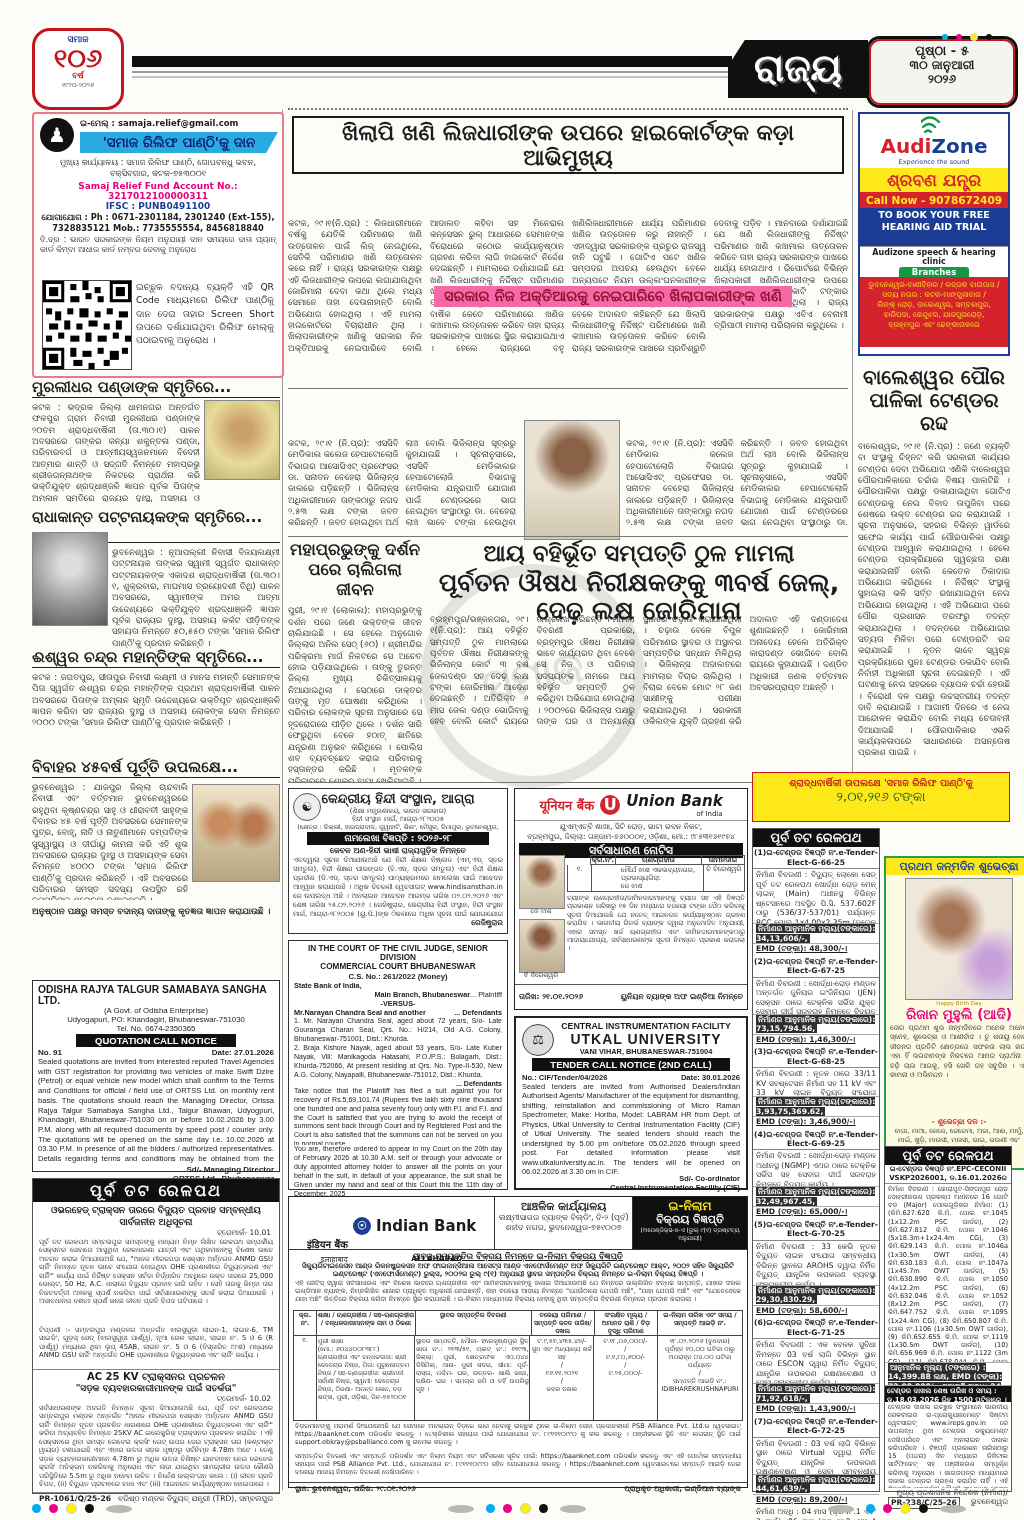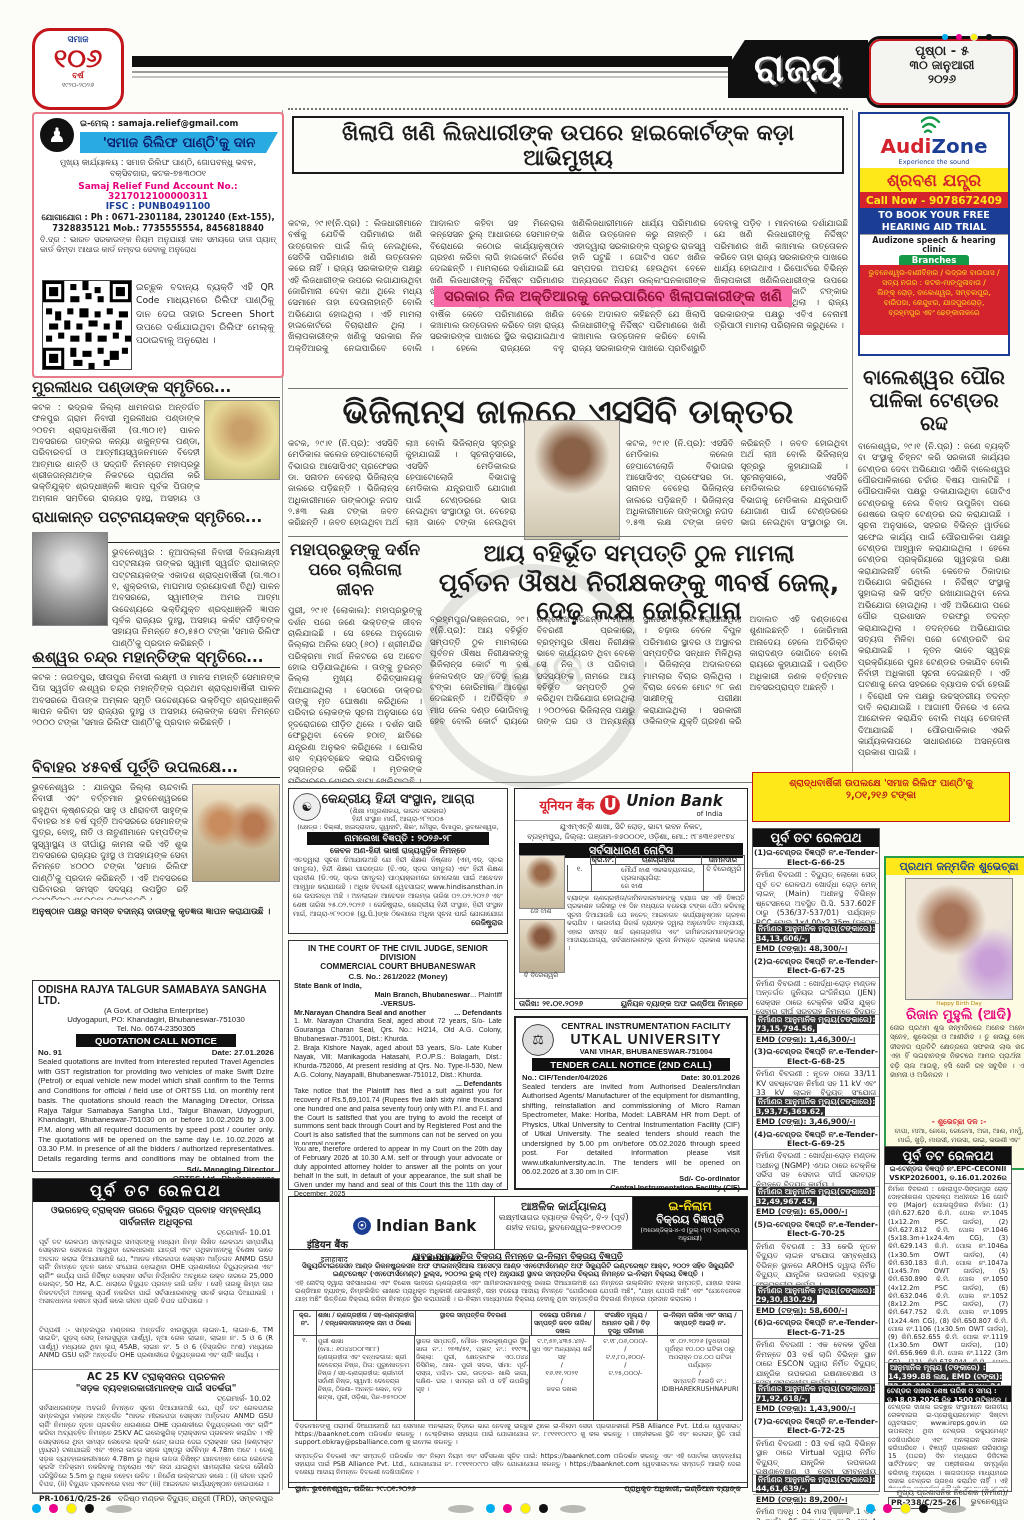--- a/index.html
+++ b/index.html
@@ -177,21 +177,20 @@
     </div>
   </div>
 
   <div class="abs" style="left:288px;top:108px;width:560px;border-top:2px dotted #777;">
     <div class="news-kicker" style="margin:6px 4px 0;font-size:22px;padding:2px 0;">ଖିଲାପି ଖଣି ଲିଜଧାରୀଙ୍କ ଉପରେ ହାଇକୋର୍ଟଙ୍କ କଡ଼ା ଆଭିମୁଖ୍ୟ</div>
   </div>
   <div class="abs cols4 body-txt clip" style="left:288px;top:218px;width:560px;height:166px;">କଟକ, ୨୯।୧(ନି.ପ୍ର) : ଲିଜଧାରୀମାନେ ବର୍ଷକୁ ଯେତିକି ପରିମାଣର ଖଣି ଉତ୍ତୋଳନ ପାଇଁ ଲିଜ୍ ନେଇଥିଲେ, ସେତିକି ପରିମାଣର ଖଣି ଉତ୍ତୋଳନ କରେ ନାହିଁ । ରାଜ୍ୟ ସରକାରଙ୍କ ପକ୍ଷରୁ ଏହି ଲିଜଧାରୀଙ୍କ ଉପରେ ଲଗାଯାଉଥିବା ଜୋରିମାନା ଦେବା କଥା ଥିଲେ ମଧ୍ୟ ସେମାନେ ତାହା ଦେଉନାହାନ୍ତି ବୋଲି ଅଭିଯୋଗ ହୋଇଥିଲା । ଏହି ମାମଲା ହାଇକୋର୍ଟରେ ବିଚାରାଧୀନ ଥିଲା । ଖିଲାପକାରୀଙ୍କ ଖଣିକୁ ସରକାର ନିଜ ଅକ୍ତିଆରକୁ ନେଇପାରିବେ ବୋଲି ଆଦାଲତ କହିବା ସହ ମିନେରାଲ କନ୍‌ସେସନ ରୁଲ୍ ଆଧାରରେ ସେମାନଙ୍କ ବିରୋଧରେ କଠୋର କାର୍ଯ୍ୟାନୁଷ୍ଠାନ ଗ୍ରହଣ କରିବା ଲାଗି ହାଇକୋର୍ଟ ନିର୍ଦ୍ଦେଶ ଦେଇଛନ୍ତି । ମାମଲାରେ ଦର୍ଶାଯାଇଛି ଯେ ଖଣି ଲିଜଧାରୀଙ୍କୁ ନିର୍ଦ୍ଦିଷ୍ଟ ପରିମାଣର ଖଣିଜ କଞ୍ଚାମାଲ ଉତ୍ତୋଳନ ପାଇଁ ପରିବେଶ ମଞ୍ଜୁରି ମିଳିଥାଏ । ସେମାନେ ବାର୍ଷିକ କେତେ ପରିମାଣରେ ଖଣିଜ କଞ୍ଚାମାଲ ଉତ୍ତୋଳନ କରିବେ ତାହା ରାଜ୍ୟ ସରକାରଙ୍କ ପାଖରେ ସ୍ଥିର କରାଯାଇଥାଏ । ହେଲେ ରାଜ୍ୟରେ ବହୁ ଖଣିଲିଜଧାରୀମାନେ ଧାର୍ଯ୍ୟ ପରିମାଣର ଖଣିଜ ଉତ୍ତୋଳନ କରୁ ନାହାନ୍ତି । ଏହାଦ୍ୱାରା ସରକାରଙ୍କ ପ୍ରଚୁର ରାଜସ୍ୱ ହାନି ଘଟୁଛି । ଗୋଟିଏ ପଟେ ଖଣିଜ ସମ୍ପଦର ଅପଚୟ ହେଉଥିବା ବେଳେ ଅନ୍ୟପଟେ ନିୟମ ଉଲ୍ଲଂଘନକାରୀଙ୍କ ବିରୋଧରେ ଦୃଢ଼ କାର୍ଯ୍ୟାନୁଷ୍ଠାନ ଗ୍ରହଣ ପାଇଁ ଦାବି ହୋଇ ଆସୁଥିଲା । ସୁନାନୀ ବେଳେ ଅଦାଲତ କହିଛନ୍ତି ଯେ ଖିଲାପି ଲିଜଧାରୀଙ୍କୁ ନିର୍ଦ୍ଦିଷ୍ଟ ପରିମାଣରେ ଖଣି କଞ୍ଚାମାଲ ଉତ୍ତୋଳନ କରିବେ ବୋଲି ରାଜ୍ୟ ସରକାରଙ୍କ ପାଖରେ ପ୍ରତିଶ୍ରୁତି ଦେବାକୁ ପଡ଼ିବ । ମାନବାରେ ଦର୍ଶାଯାଇଛି ଯେ ଖଣି ଲିଜଧାରୀଙ୍କୁ ନିର୍ଦ୍ଦିଷ୍ଟ ପରିମାଣର ଖଣି କଞ୍ଚାମାଲ ଉତ୍ତୋଳନ କରିବେ ତାହା ରାଜ୍ୟ ସରକାରଙ୍କ ପାଖରେ ଧାର୍ଯ୍ୟ ହୋଇଥାଏ । ରିପୋର୍ଟରେ ବିଭିନ୍ନ ଖିଲାପକାରୀ ଖଣିଲିଜଧାରୀଙ୍କ ଉପରେ ପ୍ରାୟ ୪ହଜାର କୋଟି ଟଙ୍କାର ଜୋରିମାନା ଛିଡ଼ି ଆସୁଥିଲା । ରାଜ୍ୟ ସରକାରଙ୍କ ପକ୍ଷରୁ ଏବିଏ ବେନାମୀ ତ୍ରିପାଠୀ ମାମଲା ପରିଚାଳନା କରୁଥିଲେ ।</div>
   <div class="abs ct b" style="left:434px;top:286px;width:358px;background:#f768a6;color:#8b1230;font-size:14.5px;padding:2px 0;">ସରକାର ନିଜ ଅକ୍ତିଆରକୁ ନେଇପାରିବେ ଖିଲାପକାରୀଙ୍କ ଖଣି</div>
   <div class="rule-h" style="left:288px;top:388px;width:560px;"></div>
 
-  <div class="abs ct b" style="left:288px;top:392px;width:560px;font-size:33px;">ଭିଜିଲାନ୍ସ ଜାଲରେ ଏସସିବି ଡାକ୍ତର</div>
   <div class="abs cols2 body-txt clip" style="left:288px;top:438px;width:228px;height:94px;">କଟକ, ୨୯।୧ (ନି.ପ୍ର): ଏସସିବି ମେଡିକାଲ କଲେଜ ହେପାଟୋଲୋଜି ବିଭାଗର ଆସୋସିଏଟ୍ ପ୍ରଫେସର ଡା. ସନାତନ ବେହେରା ଭିଜିଲାନ୍ସ ଜାଲରେ ପଡ଼ିଛନ୍ତି । ଭିଜିଲାନ୍ସ ଅଧିକାରୀମାନେ ତାଙ୍କଠାରୁ ନଗଦ ୨.୫୩ ଲକ୍ଷ ଟଙ୍କା ଜବତ କରିଛନ୍ତି । ଜବତ ହୋଇଥିବା ଅର୍ଥ ଲାଞ୍ଚ ବୋଲି ଭିଜିଲାନ୍ସ ସୂତ୍ରରୁ କୁହାଯାଇଛି । ସୂଚନାନୁସାରେ, ଏସସିବି ମେଡିକାଲର ହେପାଟୋଲୋଜି ବିଭାଗକୁ ମେଡିକାଲ ଯନ୍ତ୍ରପାତି ଯୋଗାଣ ପାଇଁ ଟେଣ୍ଡରରେ ଭାଗ ନେଇଥିବା ସଂସ୍ଥାଠାରୁ ଡା. ବେହେରା ଲାଞ୍ଚ ଭାବେ ଟଙ୍କା ନେଉଥିବା ଭିଜିଲାନ୍ସ ବିଭାଗ ସୂଚନା ପାଇଥିଲା । ଗୁରୁବାର ଭିଜିଲାନ୍ସ ଅଧିକାରୀମାନେ ଡାକ୍ତର ବେହେରାଙ୍କୁ ଧରିବା ଲାଗି ଯୋଜନା କରିଥିଲେ । ଡାକ୍ତର ବେହେରା ମେଡିକାଲରୁ ତାଙ୍କ ଏକ ସ୍କୁଟର (ଓଡି-୦୫-ଡିଏସ୍-୬୩୦୯) ଯୋଗେ ରାଜ ସରକାରୀ ବାସଭବନକୁ ଯାଉଥିବା ବେଳେ ଭିଜିଲାନ୍ସର ଟିମ୍ ମେଡିକାଲ ରୋଡ଼ରେ ଜାଲ ବିଛାଇ ଧରିନେଇଥିଲେ । ସ୍ପଟରେ ନଗଦ ୨.୫୩ ଲକ୍ଷ ଟଙ୍କା ଜବତ ହୋଇଥିଲା । ଜବତ ଟଙ୍କାର ହିସାବ ଡାକ୍ତର ବେହେରା ଭିଜିଲାନ୍ସ ଅଧିକାରୀଙ୍କୁ ଦେଇପାରିନଥିଲେ । ପରବର୍ତ୍ତୀ ସମୟରେ ତାଙ୍କ ଅଫିସ୍ ଓ ଘରେ ଚଢ଼ାଉ କରାଯାଇ ଅନୁସନ୍ଧାନ କରାଯାଇଛି । ଡାକ୍ତର ବେହେରାଙ୍କ ଆୟ ବହିର୍ଭୂତ ସମ୍ପତ୍ତି ଠୁଳ ଅଭିଯୋଗରେ ତଦନ୍ତ କରାଯାଉଛି । ଏହାକୁ ନେଇ ଭିଜିଲାନ୍ସ ଥାନାରେ ମାମଲା ରୁଜୁ ହୋଇଛି ।</div>
   <div class="abs photo" style="left:524px;top:420px;width:94px;height:118px;background:radial-gradient(circle at 50% 30%,#8a6248 18%,transparent 40%),linear-gradient(#e9e2d2 55%,#cfc6ae);"></div>
   <div class="abs cols2 body-txt clip" style="left:626px;top:438px;width:222px;height:94px;">କଟକ, ୨୯।୧ (ନି.ପ୍ର): ଏସସିବି ମେଡିକାଲ କଲେଜ ହେପାଟୋଲୋଜି ବିଭାଗର ଆସୋସିଏଟ୍ ପ୍ରଫେସର ଡା. ସନାତନ ବେହେରା ଭିଜିଲାନ୍ସ ଜାଲରେ ପଡ଼ିଛନ୍ତି । ଭିଜିଲାନ୍ସ ଅଧିକାରୀମାନେ ତାଙ୍କଠାରୁ ନଗଦ ୨.୫୩ ଲକ୍ଷ ଟଙ୍କା ଜବତ କରିଛନ୍ତି । ଜବତ ହୋଇଥିବା ଅର୍ଥ ଲାଞ୍ଚ ବୋଲି ଭିଜିଲାନ୍ସ ସୂତ୍ରରୁ କୁହାଯାଇଛି । ସୂଚନାନୁସାରେ, ଏସସିବି ମେଡିକାଲର ହେପାଟୋଲୋଜି ବିଭାଗକୁ ମେଡିକାଲ ଯନ୍ତ୍ରପାତି ଯୋଗାଣ ପାଇଁ ଟେଣ୍ଡରରେ ଭାଗ ନେଇଥିବା ସଂସ୍ଥାଠାରୁ ଡା. ବେହେରା ଲାଞ୍ଚ ଭାବେ ଟଙ୍କା ନେଉଥିବା ଭିଜିଲାନ୍ସ ବିଭାଗ ସୂଚନା ପାଇଥିଲା । ଗୁରୁବାର ଭିଜିଲାନ୍ସ ଅଧିକାରୀମାନେ ଡାକ୍ତର ବେହେରାଙ୍କୁ ଧରିବା ଲାଗି ଯୋଜନା କରିଥିଲେ । ଡାକ୍ତର ବେହେରା ମେଡିକାଲରୁ ତାଙ୍କ ଏକ ସ୍କୁଟର (ଓଡି-୦୫-ଡିଏସ୍-୬୩୦୯) ଯୋଗେ ରାଜ ସରକାରୀ ବାସଭବନକୁ ଯାଉଥିବା ବେଳେ ଭିଜିଲାନ୍ସର ଟିମ୍ ମେଡିକାଲ ରୋଡ଼ରେ ଜାଲ ବିଛାଇ ଧରିନେଇଥିଲେ । ସ୍ପଟରେ ନଗଦ ୨.୫୩ ଲକ୍ଷ ଟଙ୍କା ଜବତ ହୋଇଥିଲା । ଜବତ ଟଙ୍କାର ହିସାବ ଡାକ୍ତର ବେହେରା ଭିଜିଲାନ୍ସ ଅଧିକାରୀଙ୍କୁ ଦେଇପାରିନଥିଲେ । ପରବର୍ତ୍ତୀ ସମୟରେ ତାଙ୍କ ଅଫିସ୍ ଓ ଘରେ ଚଢ଼ାଉ କରାଯାଇ ଅନୁସନ୍ଧାନ କରାଯାଇଛି । ଡାକ୍ତର ବେହେରାଙ୍କ ଆୟ ବହିର୍ଭୂତ ସମ୍ପତ୍ତି ଠୁଳ ଅଭିଯୋଗରେ ତଦନ୍ତ କରାଯାଉଛି । ଏହାକୁ ନେଇ ଭିଜିଲାନ୍ସ ଥାନାରେ ମାମଲା ରୁଜୁ ହୋଇଛି ।</div>
   <div class="rule-h" style="left:288px;top:536px;width:560px;"></div>
 
   <div class="abs" style="left:418px;top:560px;width:230px;height:220px;opacity:.16;pointer-events:none;">
     <div style="width:200px;height:200px;border:12px solid #666;border-radius:50%;margin:4px auto;display:flex;align-items:center;justify-content:center;transform:rotate(-12deg);">
       <span style="font-size:44px;color:#555;font-weight:bold;">ସମାଜ</span>
     </div>
   </div>
@@ -244,21 +243,21 @@
         <span style="width:28%;">ଜାମିନଦାର</span>
       </div>
       <div style="display:flex;border:1px solid #555;border-top:0;font-size:6.8px;">
         <span class="ct" style="width:16%;border-right:1px solid #555;">୧.</span>
         <span class="pre" style="width:56%;border-right:1px solid #555;padding:1px;margin-left:28px;">ମୌର୍ଯ ଝାଶ ଏକଲବ୍ୟନଗର, ପ୍ରଭାସ୍ୟଗିରା:
 ଜେ ଝାଶ</span>
         <span class="ct" style="width:28%;">ବି ବିରେଶ୍ୱରି</span>
       </div>
       <div class="jt clip" style="font-size:6.7px;line-height:1.25;height:62px;margin-top:2px;">ବ୍ୟାଙ୍କ ଋଣଗ୍ରହୀତା/ଜାମିନଦାରମାନଙ୍କୁ ବ୍ୟାଜ ସହ ଏହି ବିଜ୍ଞପ୍ତି ପ୍ରକାଶନ ତାରିଖରୁ ୧୫ ଦିନ ମଧ୍ୟରେ ବକେୟା ଟଙ୍କା ପୈଠ କରିବାକୁ ସୂଚନା ଦିଆଯାଉଛି ଯେ ନଚେତ୍ ଆଇନଗତ କାର୍ଯ୍ୟାନୁଷ୍ଠାନ ଗ୍ରହଣ କରାଯିବ । ଭାରତୀୟ ରିଜର୍ଭ ବ୍ୟାଙ୍କ ଦ୍ୱାରା ଅନୁମୋଦିତ ଅନୁଯାୟୀ, ଏହାର ସମସ୍ତ ଖର୍ଚ୍ଚ ଋଣଗ୍ରହୀତା ଏବଂ ଜାମିନଦାରମାନଙ୍କଠାରୁ ଆଦାୟଯୋଗ୍ୟ, ସର୍ବସାଧାରଣଙ୍କ ସୂଚନା ନିମନ୍ତେ ପ୍ରକାଶ କରାଗଲା ।</div>
     </div>
-    <div style="position:absolute;left:0;bottom:0;width:100%;display:flex;justify-content:space-between;border-top:1px solid #555;font-size:7.6px;padding:0 4px;box-sizing:border-box;">
+    <div style="position:absolute;left:0;bottom:0;width:100%;display:flex;justify-content:space-between;border-top:1px solid #555;font-size:7.6px;padding:7px 4px;box-sizing:border-box;">
       <span class="b">ତାରିଖ: ୨୧.୦୧.୨୦୨୬</span>
       <span class="b">ୟୁନିୟନ ବ୍ୟାଙ୍କ ଅଫ ଇଣ୍ଡିଆ ନିମନ୍ତେ</span>
     </div>
   </div>
 
   <div class="abs eng" style="left:288px;top:940px;width:220px;height:250px;border:1px solid #333;background:#fff;box-sizing:border-box;padding:3px 5px;">
     <div class="ct b" style="font-size:8.2px;">IN THE COURT OF THE  CIVIL JUDGE, SENIOR DIVISION</div>
     <div class="ct b" style="font-size:8.2px;">COMMERCIAL COURT BHUBANESWAR</div>
     <div class="ct b" style="font-size:7.8px;margin-top:1px;">C.S. No.: 261/2022 (Money)</div>
     <div style="font-size:7.3px;" class="b">State Bank of India,</div>
@@ -372,39 +371,39 @@
         <path d="M4 16 q3 -3 6 0"></path>
           <path d="M2 11 q6 -6 12 0"></path>
           <path d="M0 6 q9 -9 18 0"></path>
       </g>
     </svg>
     <div class="ct" style="font-size:20px;font-weight:bold;"><span style="color:#d5232e;">Audi</span><span style="color:#1b3e94;">Zone</span></div>
     <div class="ct" style="font-size:6.5px;color:#1b3e94;">Experience the sound</div>
     <div class="ct b" style="background:#ffe81a;color:#d5232e;font-size:17px;padding:2px 0;margin-top:2px;">ଶ୍ରବଣ ଯନ୍ତ୍ର</div>
     <div class="ct b" style="background:#d5232e;color:#ffe81a;font-size:10.5px;padding:2px 0;">Call Now - 9078672409</div>
     <div class="ct b" style="background:#1b3e94;color:#fff;font-size:9.5px;padding:1px 0;">TO BOOK YOUR FREE</div>
-    <div class="ct b" style="background:#1b3e94;color:#fff;font-size:9.5px;padding:0 0 2px;">HEARING AID TRIAL</div>
+    <div class="ct b" style="background:#1b3e94;color:#fff;font-size:9.5px;padding:0 0 14px;">HEARING AID TRIAL</div>
     <div class="ct b" style="font-size:8px;border-top:1px solid #999;padding:1px 0;">Audizone speech &amp; hearing clinic</div>
     <div class="ct b" style="background:#149a46;color:#fff;font-size:8.5px;width:70px;margin:0 auto;border-radius:3px 3px 0 0;">Branches</div>
     <div class="ct pre clip" style="background:#d5232e;color:#ffe81a;font-size:7.4px;line-height:1.35;padding:3px 2px;height:64px;">ଭୁବନେଶ୍ୱର-ବାଣୀବିହାର / ଭଦ୍ରକ ବାଇପାସ /
 ସତ୍ୟ ନଗର : କଟକ-ମାଙ୍ଗୁଳାବାଗ /
 ଲିଙ୍କ୍ ରୋଡ଼, ବାଲେଶ୍ୱର, ସମ୍ବଲପୁର,
 ବାରିପଦା, କେନ୍ଦୁଝର, ଯାଜପୁରରୋଡ଼,
 ବ୍ରହ୍ମପୁର ଏବଂ ଢେଙ୍କାନାଳରେ</div>
   </div>
 
   <div class="abs" style="left:858px;top:366px;width:152px;">
     <div class="ct b pre" style="font-size:20px;line-height:1.15;">ବାଲେଶ୍ୱର ପୌର
 ପାଳିକା ଟେଣ୍ଡର ରଦ୍ଦ</div>
     <div class="body-txt clip" style="margin-top:6px;height:342px;">ବାଲେଶ୍ୱର, ୨୯।୧ (ନି.ପ୍ର) : ଜଣେ ବ୍ୟକ୍ତି ବା ସଂସ୍ଥାକୁ ଚିହ୍ନଟ କରି ସରକାରୀ କାର୍ଯ୍ୟର ଟେଣ୍ଡର ଦେବା ଅଭିଯୋଗ ଏଣିକି ବାଲେଶ୍ୱର ପୌରପାଳିକାରେ ଚର୍ଚ୍ଚାର ବିଷୟ ପାଲଟିଛି । ପୌରପାଳିକା ପକ୍ଷରୁ ଡକାଯାଇଥିବା ଗୋଟିଏ ଟେଣ୍ଡରକୁ ନେଇ ବିବାଦ ଉପୁଜିବା ପରେ ଶେଷରେ ଉକ୍ତ ଟେଣ୍ଡର ରଦ୍ଦ କରାଯାଇଛି । ସୂଚନା ଅନୁସାରେ, ସହରର ବିଭିନ୍ନ ୱାର୍ଡରେ ସଫେଇ କାର୍ଯ୍ୟ ପାଇଁ ପୌରପାଳିକା ପକ୍ଷରୁ ଟେଣ୍ଡର ଆହ୍ୱାନ କରାଯାଇଥିଲା । ହେଲେ ଟେଣ୍ଡର ପ୍ରକ୍ରିୟାରେ ସ୍ୱଚ୍ଛତା ରକ୍ଷା କରାଯାଇନାହିଁ ବୋଲି କେତେକ ଠିକାଦାର ଅଭିଯୋଗ କରିଥିଲେ । ନିର୍ଦ୍ଦିଷ୍ଟ ସଂସ୍ଥାକୁ ସୁହାଇଲା ଭଳି ସର୍ତ୍ତ ରଖାଯାଇଥିବା ନେଇ ଅଭିଯୋଗ ହୋଇଥିଲା । ଏହି ଅଭିଯୋଗ ପରେ ପୌର ପ୍ରଶାସନ ତରଫରୁ ତଦନ୍ତ କରାଯାଇଥିଲା । ତଦନ୍ତରେ ଅଭିଯୋଗର ସତ୍ୟତା ମିଳିବା ପରେ ଟେଣ୍ଡରଟି ରଦ୍ଦ କରାଯାଇଛି । ନୂତନ ଭାବେ ସ୍ୱଚ୍ଛ ପ୍ରକ୍ରିୟାରେ ପୁନଃ ଟେଣ୍ଡର ଡକାଯିବ ବୋଲି ନିର୍ବାହୀ ଅଧିକାରୀ ସୂଚନା ଦେଇଛନ୍ତି । ଏହି ଘଟଣାକୁ ନେଇ ସହରରେ ବ୍ୟାପକ ଚର୍ଚ୍ଚା ହେଉଛି । ବିରୋଧୀ ଦଳ ପକ୍ଷରୁ ଉଚ୍ଚସ୍ତରୀୟ ତଦନ୍ତ ଦାବି କରାଯାଇଛି । ଆଗାମୀ ଦିନରେ ଏ ନେଇ ଆନ୍ଦୋଳନ କରାଯିବ ବୋଲି ମଧ୍ୟ ଚେତାବନୀ ଦିଆଯାଇଛି । ପୌରପାଳିକାର ଏଭଳି କାର୍ଯ୍ୟକଳାପରେ ସାଧାରଣରେ ଅସନ୍ତୋଷ ପ୍ରକାଶ ପାଇଛି ।</div>
   </div>
 
   <div class="abs" style="left:752px;top:772px;width:258px;height:50px;background:#ffe81a;border:1px solid #c3161c;box-sizing:border-box;text-align:center;">
     <div style="font-size:9.5px;color:#c3161c;font-weight:bold;margin-top:4px;">ଶ୍ରାଦ୍ଧବାର୍ଷିକୀ ଉପଲକ୍ଷେ 'ସମାଜ ରିଲିଫ ପାଣ୍ଠି'କୁ</div>
-    <div style="font-size:10px;color:#b91c1c;font-weight:bold;">୨,୦୧,୨୧୬ ଟଙ୍କା</div>
+    <div style="font-size:13px;color:#14532d;font-weight:normal;">୨,୦୧,୨୧୬ ଟଙ୍କା</div>
   </div>
 
   <div class="abs tender-box" style="left:752px;top:828px;width:126px;height:662px;">
     <div class="blkbar" style="font-size:13px;padding:1px 0;">ପୂର୍ବ ତଟ ରେଳପଥ</div>
     <div>
       <div class="t-ref">(1)ଇ-ଟେଣ୍ଡର ବିଜ୍ଞପ୍ତି ନଂ.e-Tender-Elect-G-66-25</div>
       <div class="t-desc clip" style="height:52px;">ନିର୍ମାଣ ବିବରଣୀ : ବିଦ୍ୟୁତ୍ ଲୋକୋ ସେଡ୍ ପୂର୍ବ ତଟ ରେଳପଥ ଖୋର୍ଦ୍ଧା ରୋଡ଼ ମେନ୍ ଲାଇନ୍ (Main) ଅଧୀନସ୍ଥ ବିଭିନ୍ନ ଷ୍ଟେସନରେ ଅବସ୍ଥିତ ପି.ସି. 537.602F ଠାରୁ (536/37-537/01) ପର୍ଯ୍ୟନ୍ତ RCC ପୋଲ 1x4.00x2.35m (ଡ୍ରେନ୍ ନଂ. 885A) ର ସ୍ଥାପନ ଓ ନିର୍ମାଣ ସମ୍ବନ୍ଧୀୟ ବିଦ୍ୟୁତ୍ କାର୍ଯ୍ୟ ।</div>
       <div class="t-val"><span class="lab">ନିର୍ମାଣର ଆନୁମାନିକ ମୂଲ୍ୟ(ଟଙ୍କାରେ): 34,13,606/-,</span></div>
       <div class="t-emd">EMD (ଟଙ୍କା): 48,300/-।</div>
     </div>

